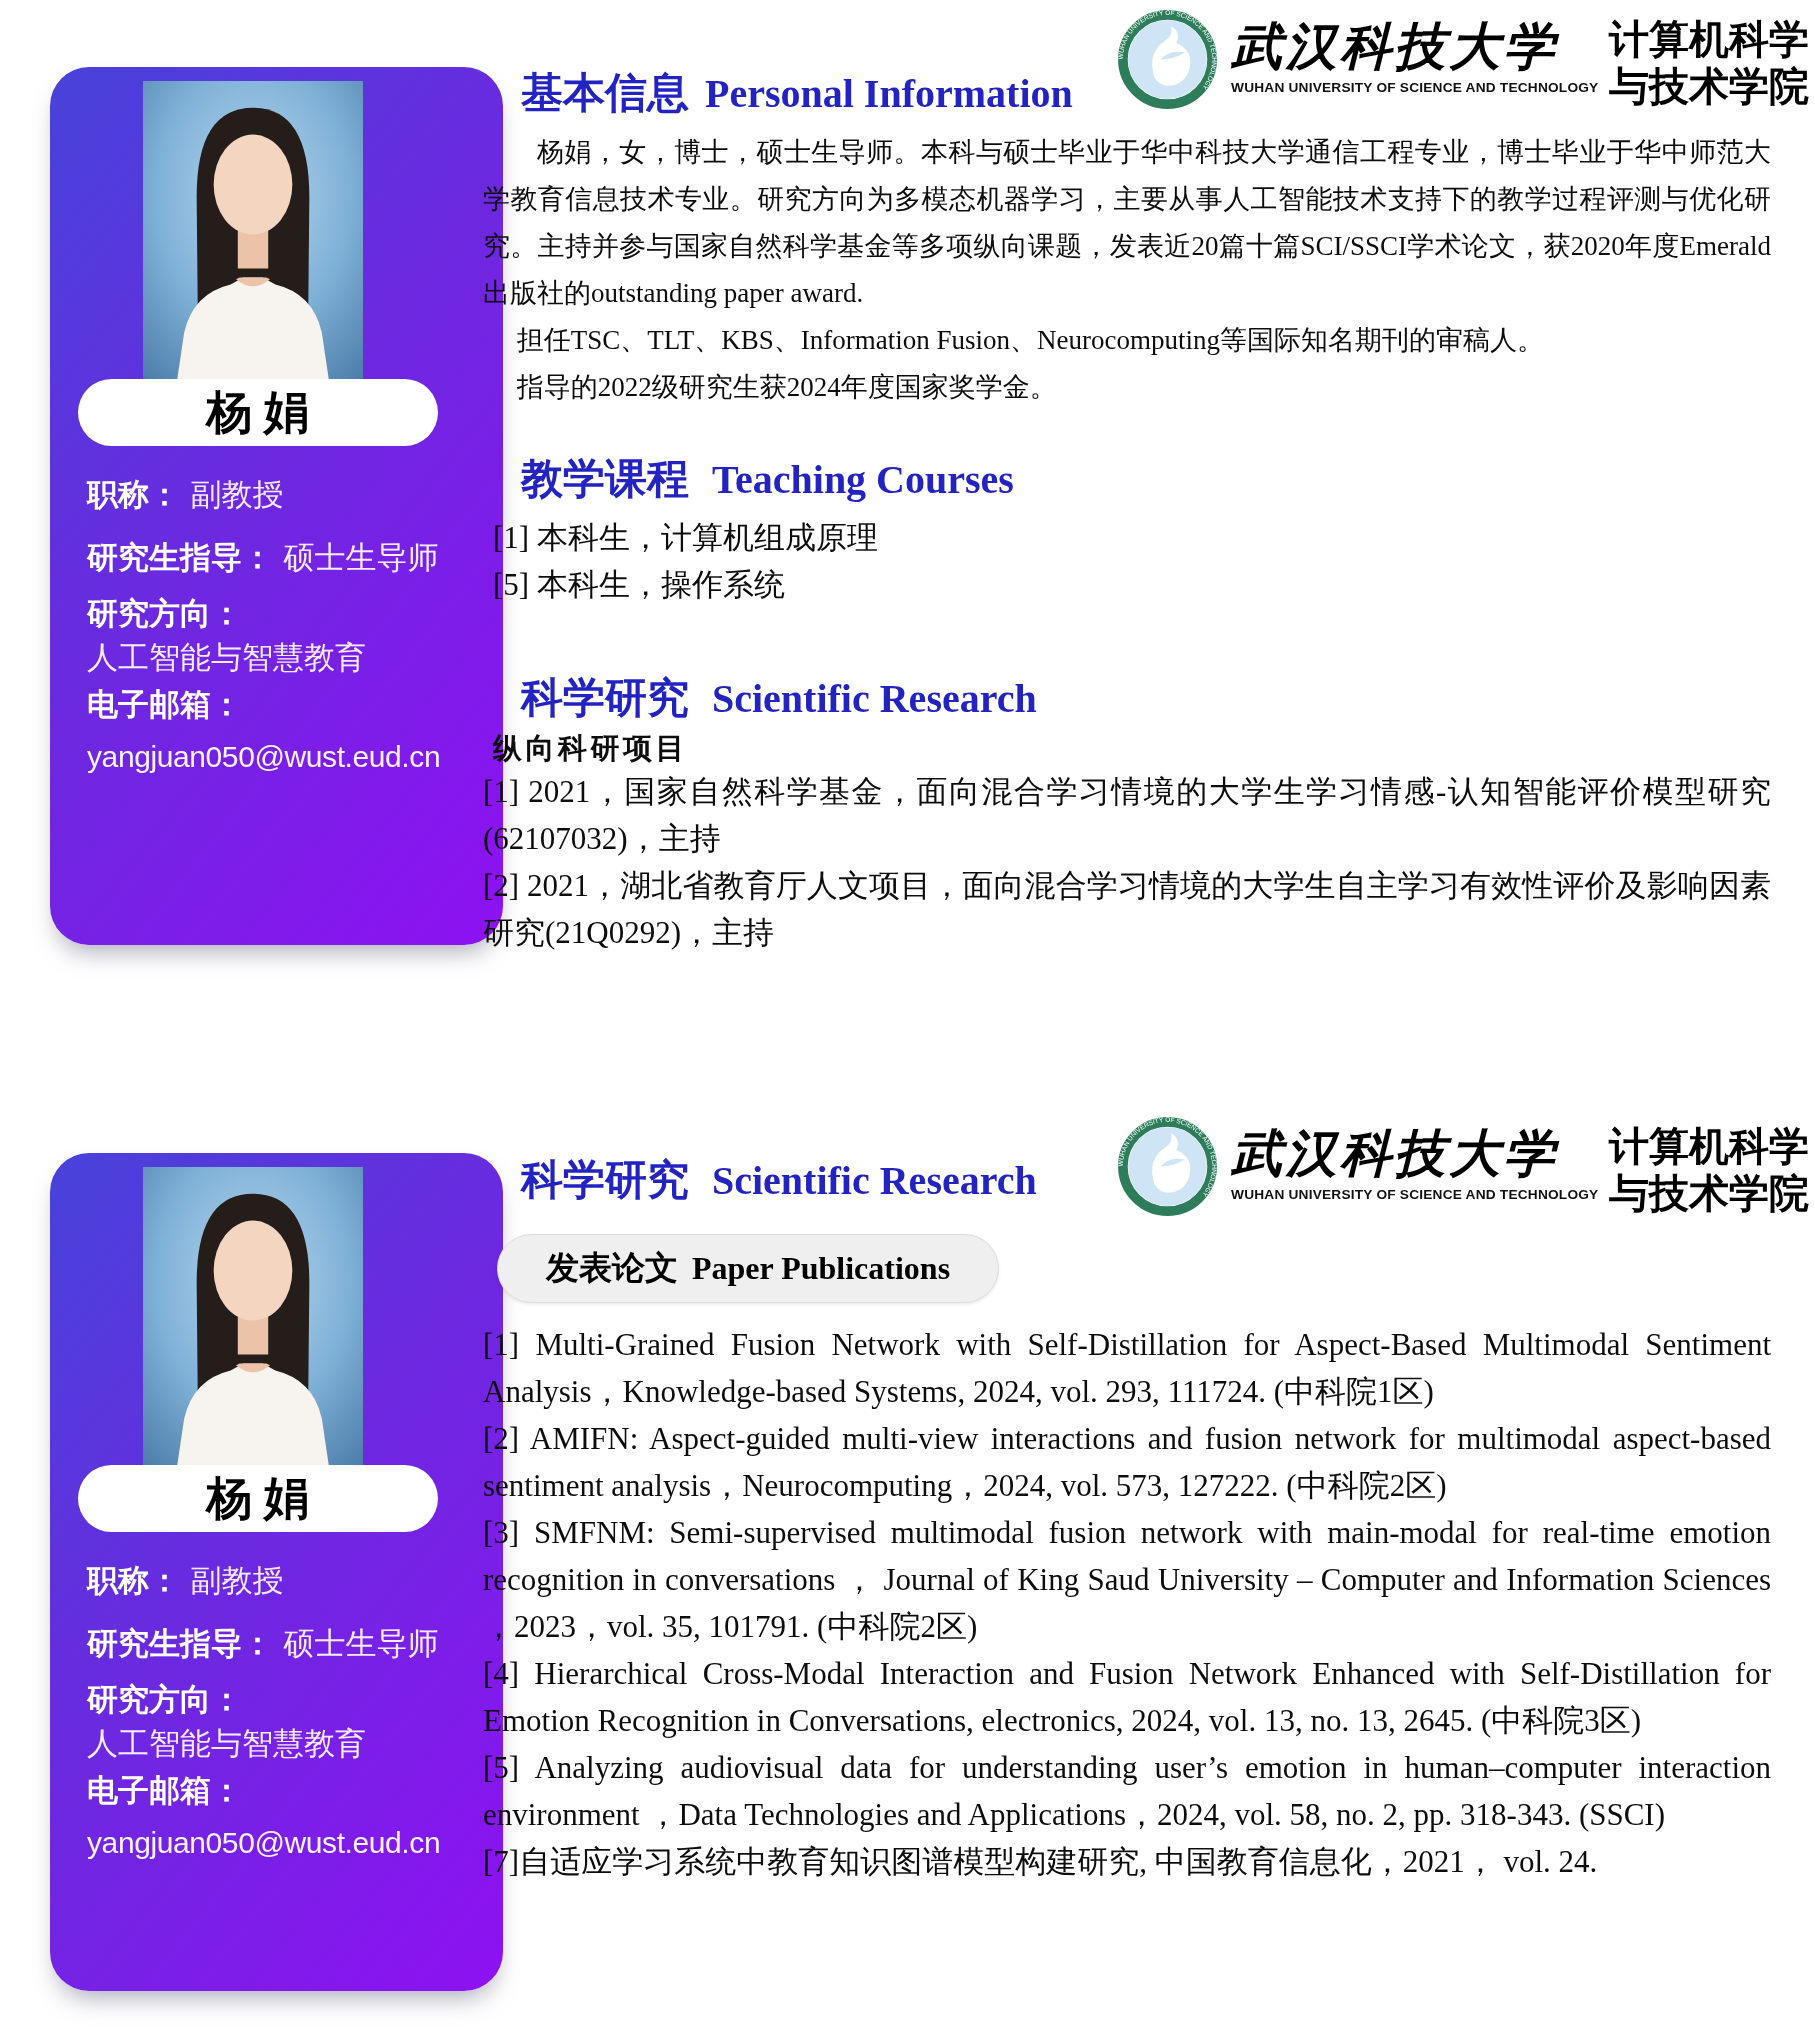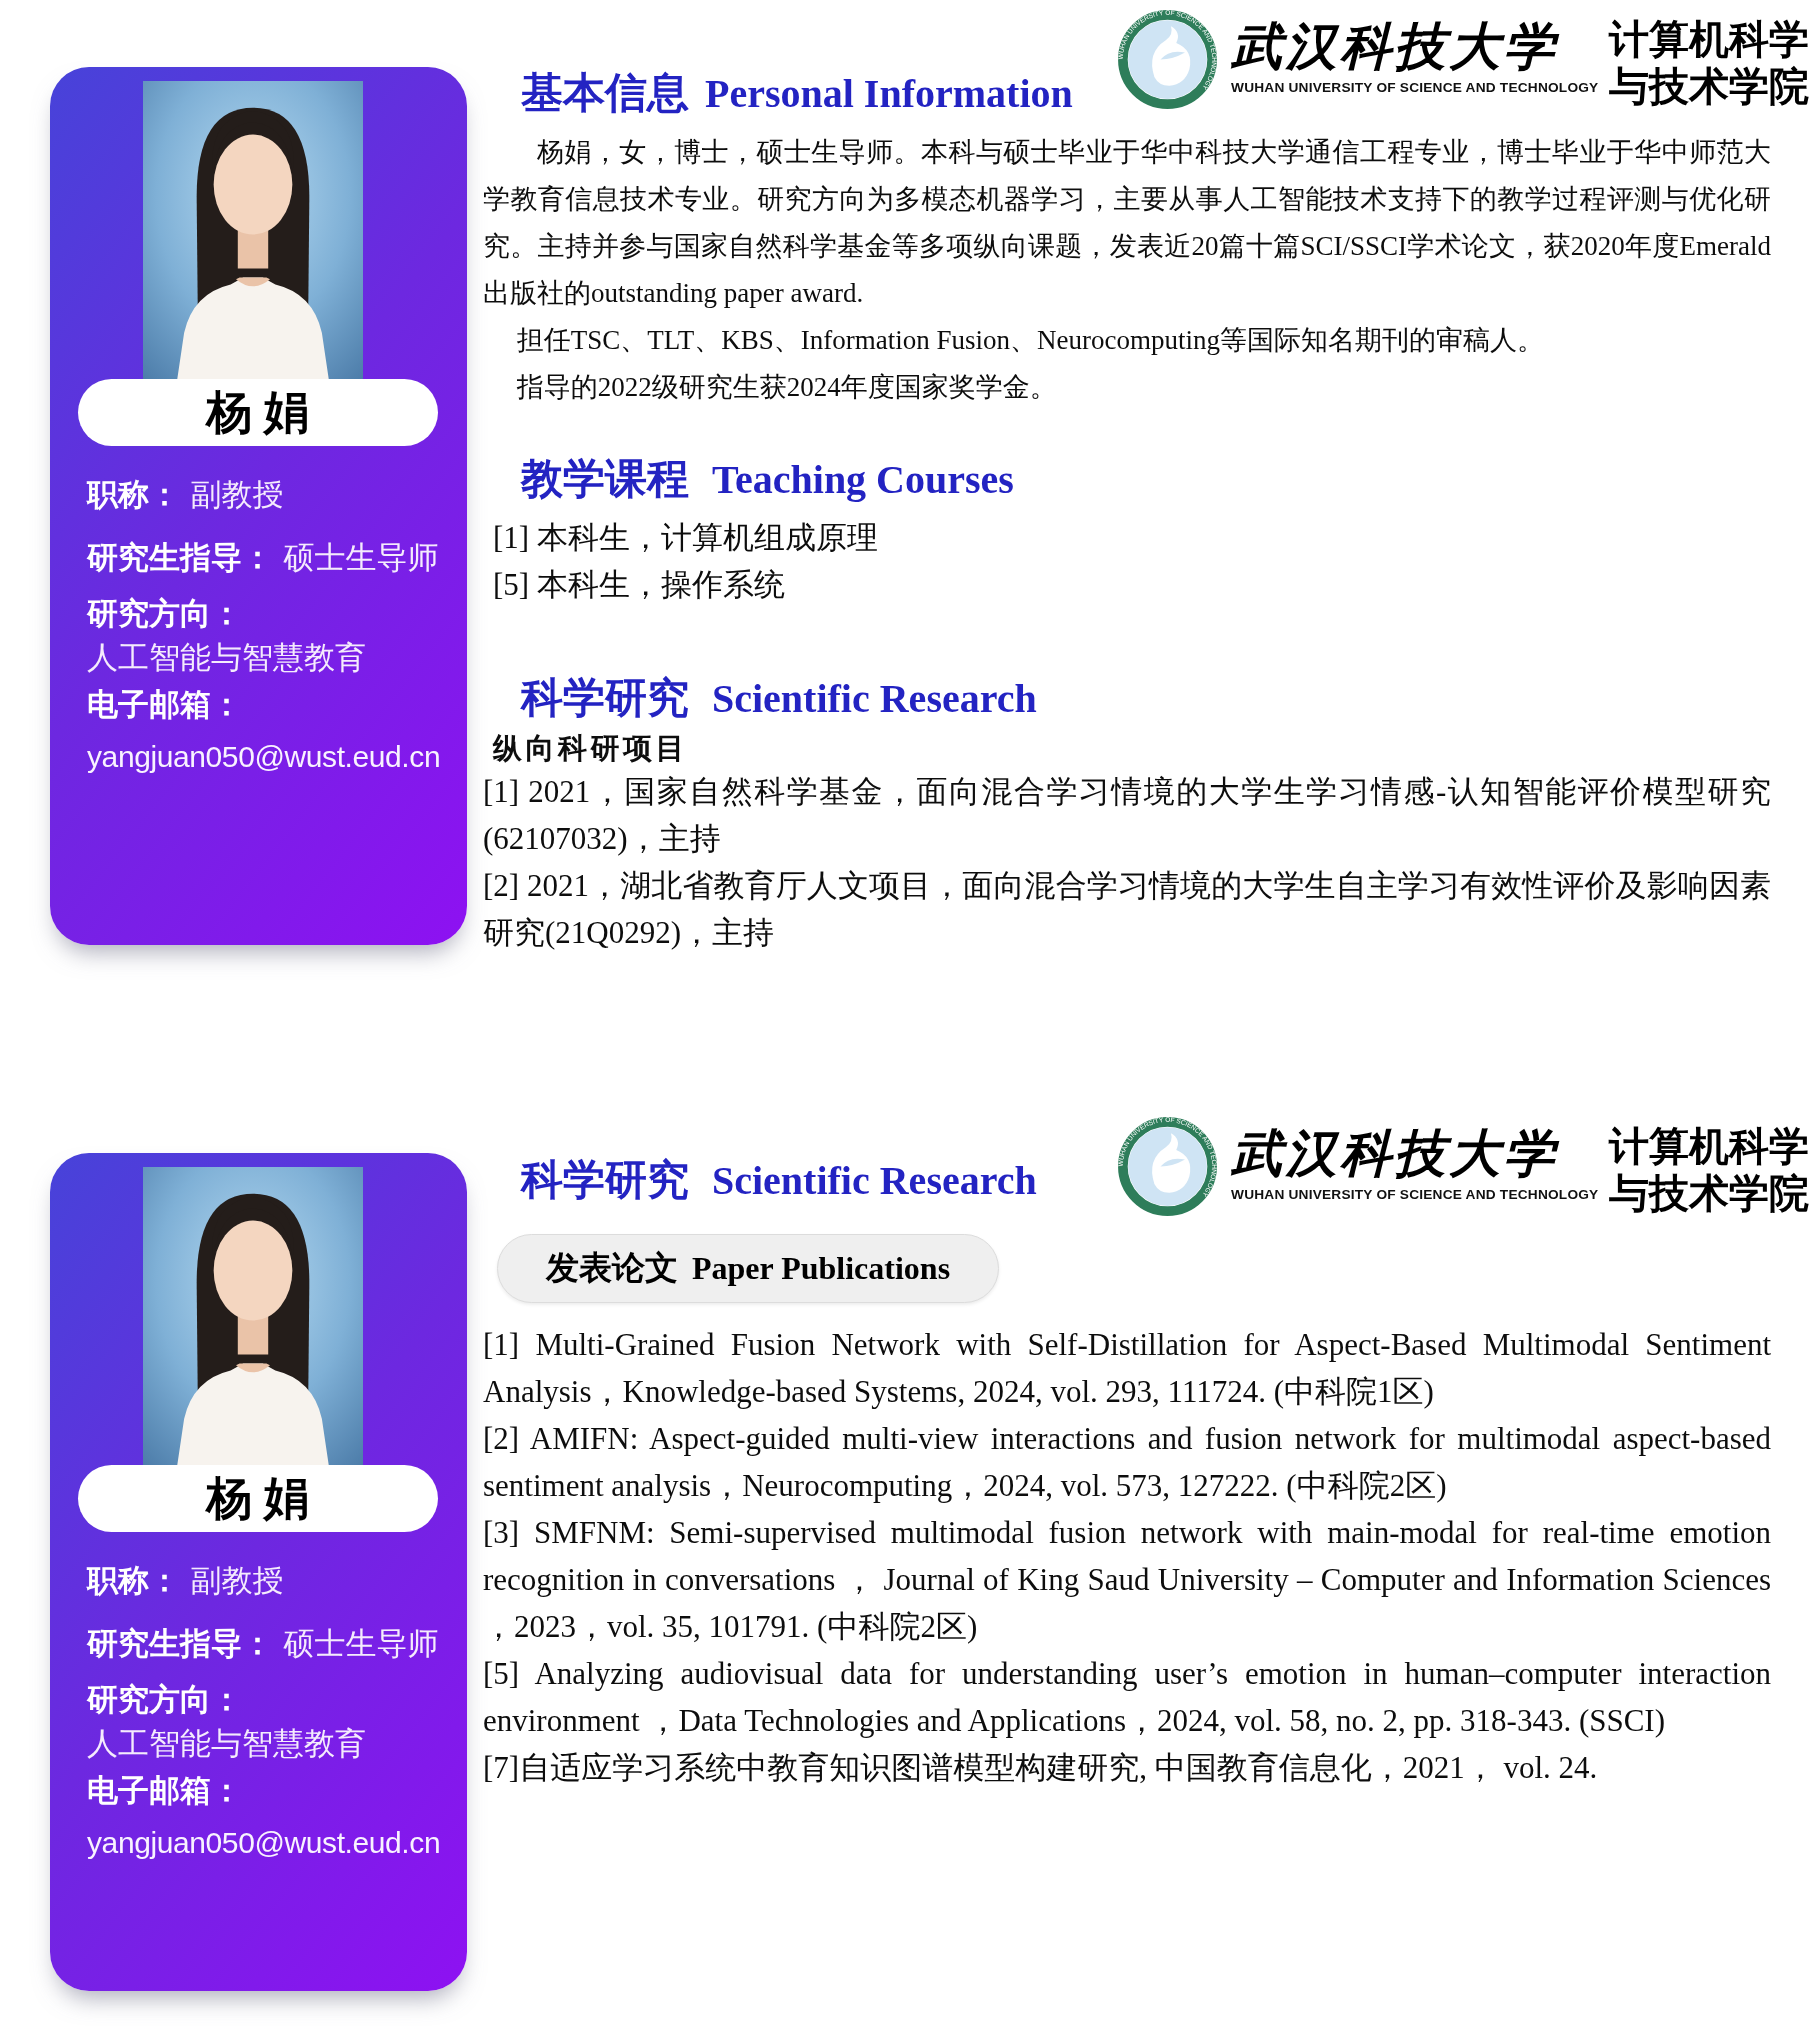--- a/index.html
+++ b/index.html
@@ -2,21 +2,21 @@
 <html style="font-size:14px"><head>
 <meta charset="utf-8">
 <style>
   html,body{margin:0;padding:0;background:#ffffff;}
   .page{position:relative;width:1816px;height:2043px;background:#ffffff;overflow:hidden;
         font-family:"Liberation Serif",serif;color:#0d0d0d;}
 
   
   .card{position:absolute;left:50px;width:417px;border-radius:39px;
         background:linear-gradient(128deg,#4743d9 0%,#6d28e0 48%,#8e11f2 100%);
-        box-shadow:0 14px 23px -7px rgba(110,110,135,.55);}
+        box-shadow:0 14px 23px -7px rgba(110,110,135,.55);padding-left:36px;}
   .card-top{top:67px;height:878px;}
   .card-bottom{top:1153px;height:838px;}
   .photo{position:absolute;left:93px;top:14px;width:220px;height:300px;overflow:hidden;}
   .photo svg{display:block;width:100%;height:100%;}
   .name-pill{position:absolute;left:28px;top:312px;width:360px;height:67px;background:#ffffff;
              border-radius:34px;display:flex;align-items:center;justify-content:center;
              font-family:"Liberation Serif",serif;font-weight:bold;font-size:46px;color:#000;}
   .info{position:absolute;left:37px;top:410px;width:358px;
         font-family:"Liberation Sans",sans-serif;color:#f5ebfd;}
   .info .row{font-size:31px;line-height:35px;}
@@ -216,18 +216,19 @@
     <span class="en">Scientific Research</span>
   </h2>
   <div class="pub-pill">
     <span class="zh">发表论文</span>
     <span class="en">Paper Publications</span>
   </div>
   <div class="pub-list">
     <p>[1] Multi-Grained Fusion Network with Self-Distillation for Aspect-Based Multimodal Sentiment Analysis，Knowledge-based Systems, 2024, vol. 293, 111724.  (中科院1区)</p>
     <p>[2] AMIFN: Aspect-guided multi-view interactions and fusion network for multimodal aspect-based sentiment analysis，Neurocomputing，2024, vol. 573, 127222. (中科院2区)</p>
     <p>[3] SMFNM: Semi-supervised multimodal fusion network with main-modal  for real-time emotion recognition in conversations ， Journal of King Saud University – Computer and Information Sciences ，2023，vol. 35, 101791. (中科院2区)</p>
+    <p>[4] Hierarchical Cross-Modal Interaction and Fusion Network Enhanced with Self-Distillation for Emotion Recognition in Conversations, electronics, 2024, vol. 13, no. 13, 2645. (中科院3区)</p>
     <p>[5] Analyzing audiovisual data for understanding user’s emotion in human–computer interaction environment ，Data Technologies and Applications，2024, vol. 58, no. 2, pp. 318-343.  (SSCI)</p>
     <p>[7]自适应学习系统中教育知识图谱模型构建研究, 中国教育信息化，2021， vol. 24.</p>
   </div>
 
 </div>
 
 
 </body></html>

